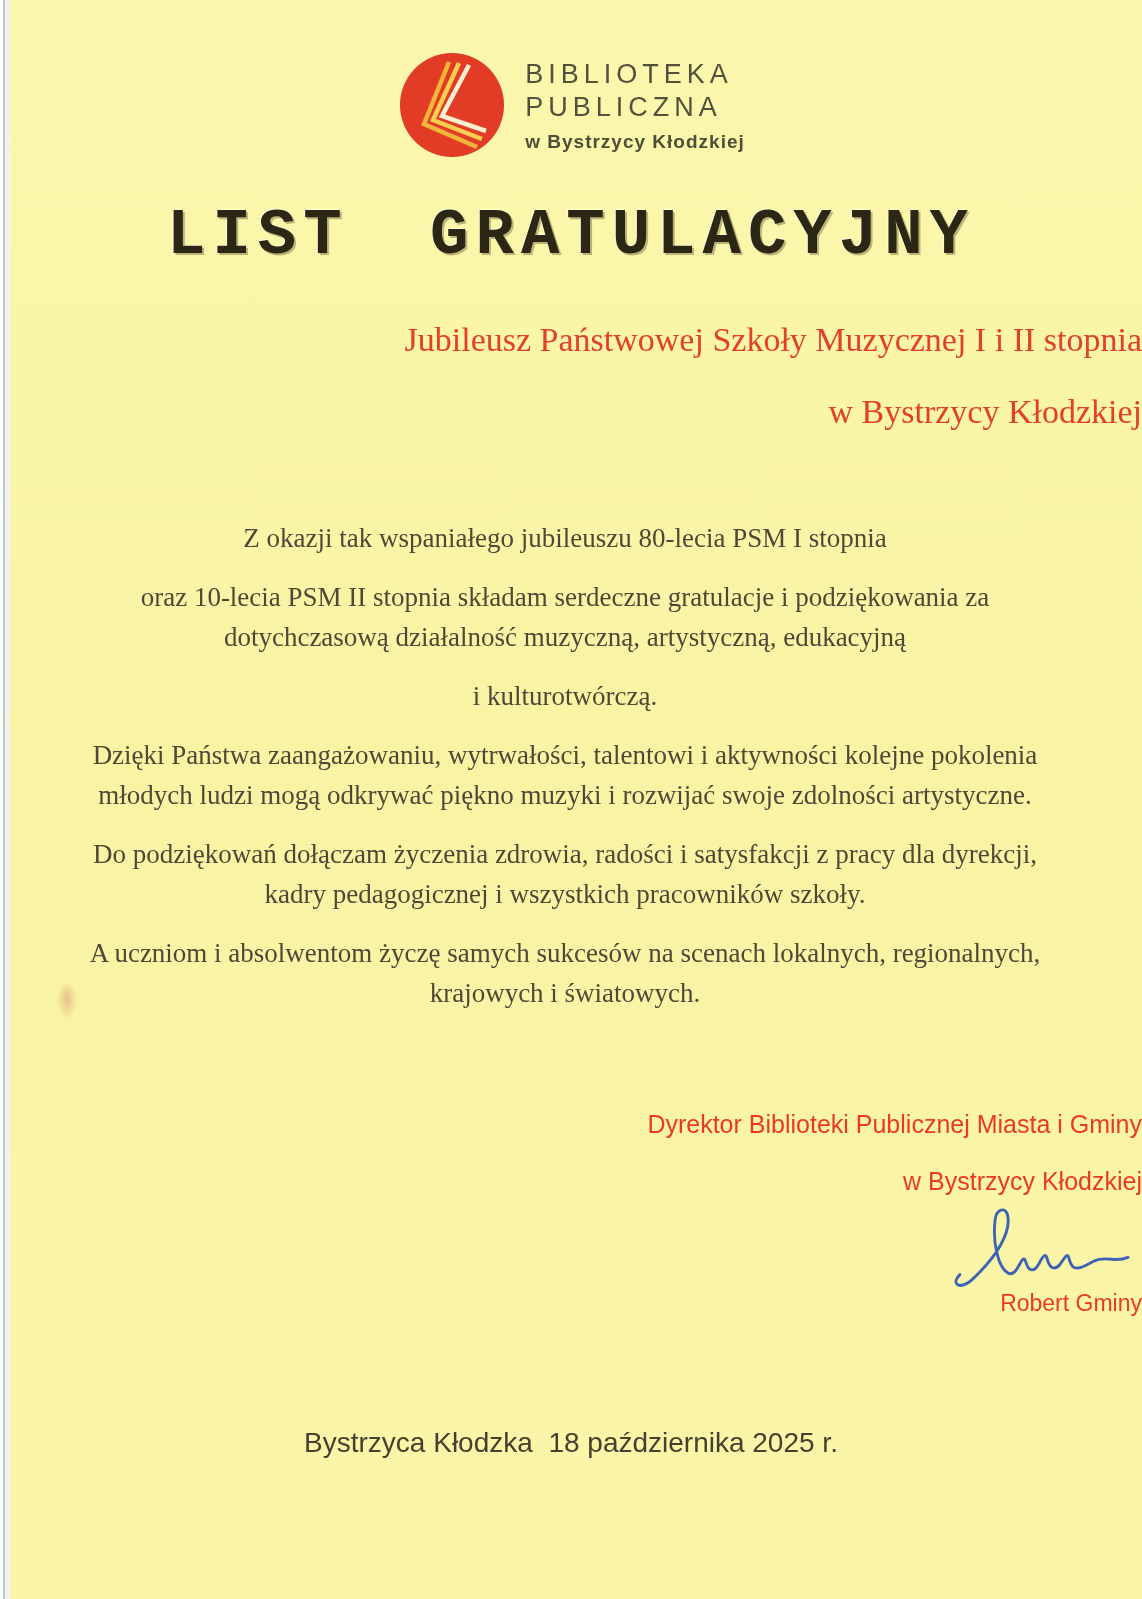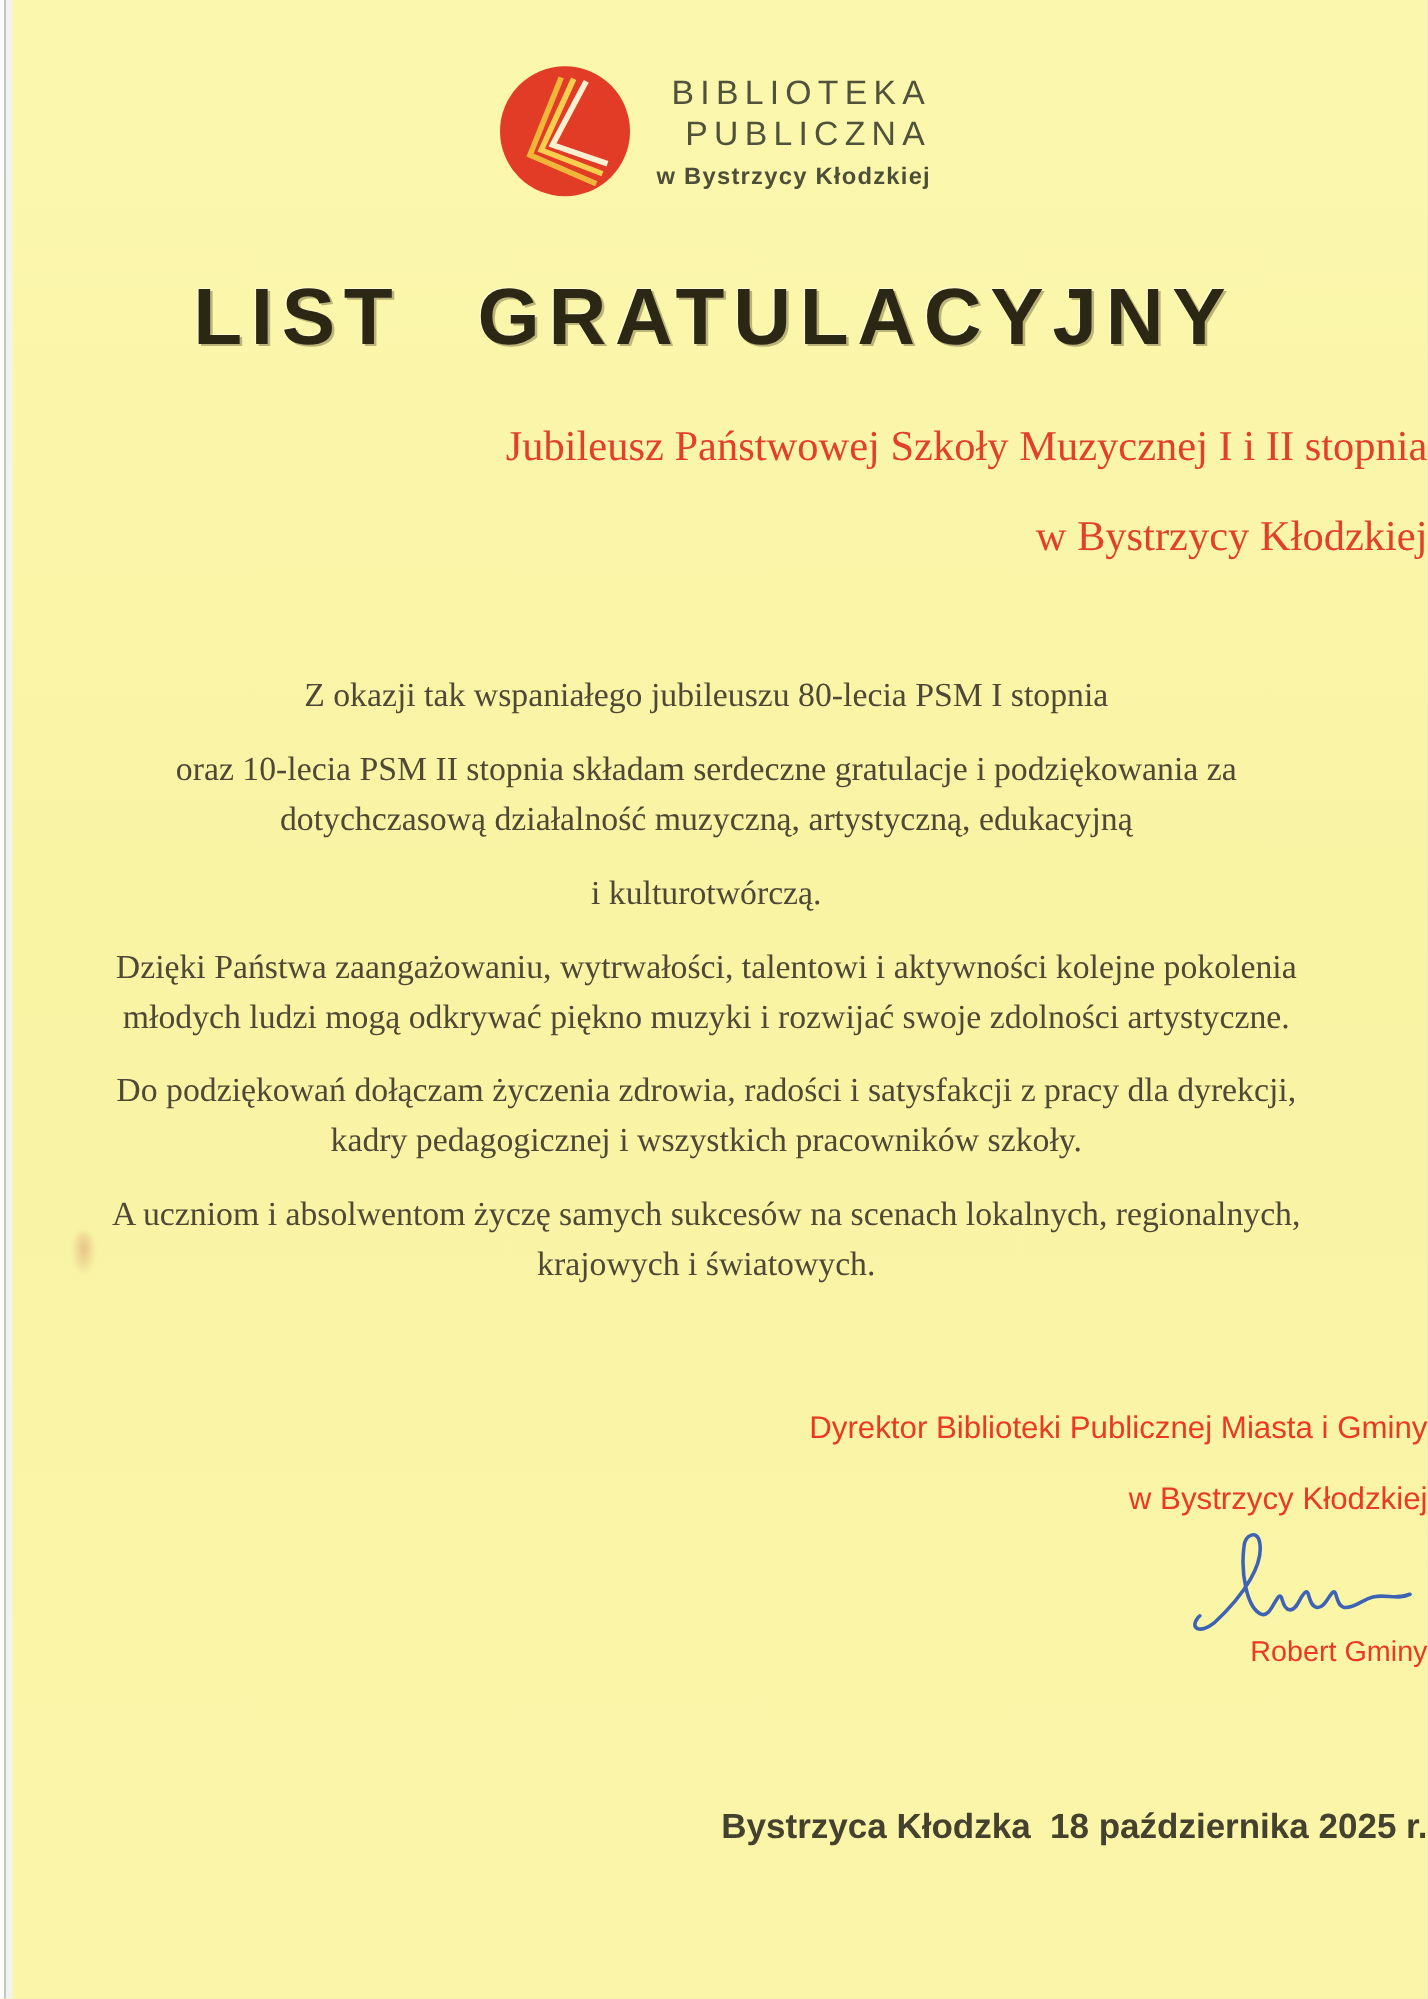--- a/index.html
+++ b/index.html
@@ -24,34 +24,34 @@
     filter:blur(1.5px);
     border-radius:50%;
   }
 
   
   .header{
     display:flex;justify-content:center;align-items:center;
     padding-top:50px;gap:18px;
   }
   .logo-circle{width:110px;height:110px;flex:0 0 auto;}
-  .logo-text{text-align:right;font-family:"Liberation Sans", sans-serif;}
+  .logo-text{text-align:left;font-family:"Liberation Sans", sans-serif;}
   .logo-line{
     font-size:27px;letter-spacing:5px;font-weight:400;
     color:#50523c;line-height:33px;
   }
   .logo-sub{
     margin-top:7px;font-size:19px;font-weight:700;
     color:#4c4e38;letter-spacing:1px;
   }
 
   
   .title{
-    margin-top:56px;text-align:center;
-    font-family:Liberation Sans, sans-serif;
+    margin-top:40px;text-align:center;
+    font-family:Liberation Mono, monospace;
     font-size:64px;font-weight:700;
     letter-spacing:7px;word-spacing:36px;
     color:#2c2715;
     text-shadow:2px 2px 0 rgba(110,100,60,.45), -1px -1px 0 rgba(255,253,220,.8);
     white-space:nowrap;
   }
 
   
   .subtitle{
     margin-top:48px;text-align:right;
@@ -76,23 +76,23 @@
     font-family:"Liberation Sans", sans-serif;
     color:#ea3b22;
   }
   .sig-role1{font-size:25px;line-height:30px;}
   .sig-role2{font-size:25px;line-height:30px;margin-top:27px;}
   .sig-image{margin-top:6px;height:86px;}
   .sig-name{font-size:23px;margin-top:2px;}
 
   
   .dateline{
-    margin-top:110px;text-align:right;
+    margin-top:110px;text-align:center;
     font-family:"Liberation Sans", sans-serif;
-    font-size:28px;color:#45412f;font-weight:bold;
+    font-size:28px;color:#45412f;
   }
 </style>
 </head>
 <body>
 
 <div class="page">
   <div class="scan-edge"></div>
   <div class="smudge"></div>
 
   <div class="header">

